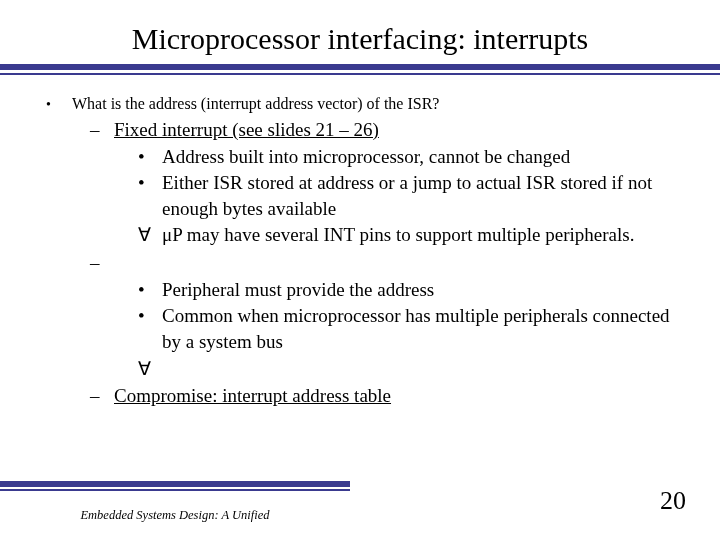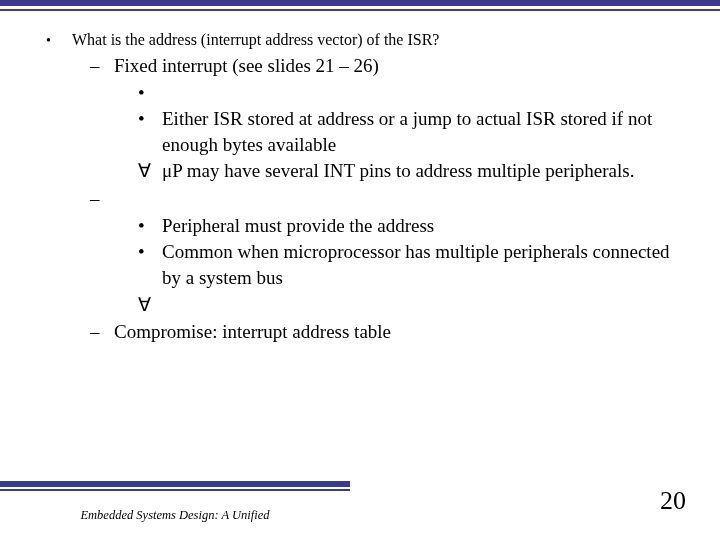--- a/index.html
+++ b/index.html
@@ -8,59 +8,61 @@
   .title { font-size: 30px; text-align: center; padding-top: 22px; padding-bottom: 8px; }
   .rule-group { width: 100%; }
   .rule1 { height: 6px; background: #3a3a8f; width: 100%; }
   .rule2 { height: 2px; background: #3a3a8f; width: 100%; margin-top: 3px; }
   .body { padding: 18px 46px 0 46px; font-size: 17px; line-height: 1.35; }
   .lvl1 { display: flex; margin-bottom: 2px; }
   .lvl1 .bul { width: 26px; flex: 0 0 26px; text-align: left; font-size: 14px; padding-top: 3px;}
   .lvl1 .txt { flex: 1; font-size: 16px;}
   .lvl2 { display: flex; padding-left: 44px; font-size: 19px; margin-top: 2px;}
   .lvl2 .bul { width: 24px; flex: 0 0 24px; }
-  .lvl2 .txt { flex: 1; }
+  .lvl2 .txt { flex: 1; text-decoration: underline; }
   .lvl3 { display: flex; padding-left: 92px; font-size: 19px; margin-top: 1px;}
   .lvl3 .bul { width: 24px; flex: 0 0 24px; }
   .lvl3 .txt { flex: 1; }
   .footer { position: absolute; bottom: 18px; left: 0; width: 100%; }
   .foot-rule1 { height: 6px; background: #3a3a8f; width: 350px; }
   .foot-rule2 { height: 2px; background: #3a3a8f; width: 350px; margin-top: 2px; }
   .foot-text { font-style: italic; font-size: 12.5px; width: 350px; text-align: center; line-height: 1.15; margin-top: 17px; padding: 0 18px;}
   .pagenum { position: absolute; right: 34px; bottom: 6px; font-size: 26px; }
 </style>
 </head>
 <body>
 <div class="slide">
 
+  <div class="title">Microprocessor interfacing: interrupts</div>
   <div class="rule-group">
     <div class="rule1"></div>
     <div class="rule2"></div>
   </div>
 
   <div class="body">
     <div class="lvl1">
       <div class="bul">•</div>
       <div class="txt">What is the address (interrupt address vector) of the ISR?</div>
     </div>
 
     <div class="lvl2">
       <div class="bul">–</div>
       <div class="txt">Fixed interrupt (see slides 21 – 26)</div>
     </div>
     <div class="lvl3">
       <div class="bul">•</div>
+      <div class="txt">Address built into microprocessor, cannot be changed</div>
     </div>
     <div class="lvl3">
       <div class="bul">•</div>
       <div class="txt">Either ISR stored at address or a jump to actual ISR stored if not enough bytes available</div>
     </div>
     <div class="lvl3">
       <div class="bul">∀</div>
-      <div class="txt">μP may have several INT pins to address multiple peripherals.</div>
+      <div class="txt">μP may have several INT pins to support multiple peripherals.</div>
     </div>
 
     <div class="lvl2">
       <div class="bul">–</div>
     </div>
     <div class="lvl3">
       <div class="bul">•</div>
       <div class="txt">Peripheral must provide the address</div>
     </div>
     <div class="lvl3">

